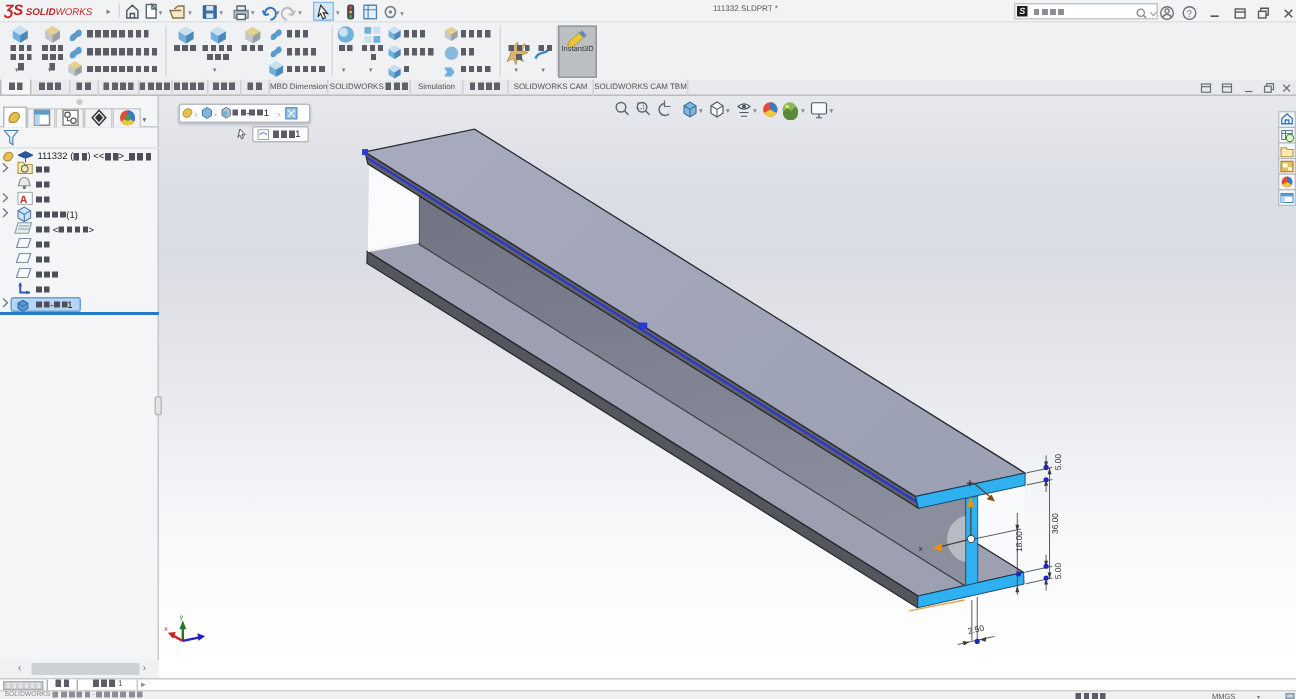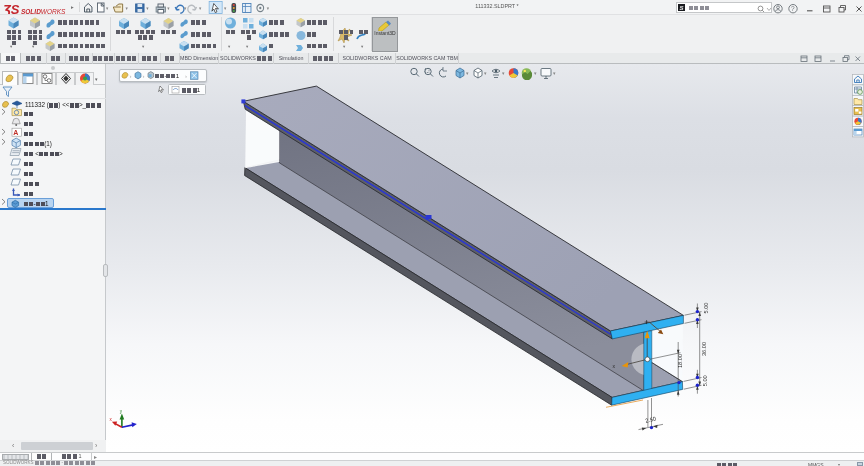--- a/index.html
+++ b/index.html
@@ -21,21 +21,21 @@
   #vport{left:106px;top:64px;width:758px;height:389px;background:linear-gradient(180deg,#e7e9ed 0%,#dcdfe5 14%,#d9dce2 27%,#e8eaee 52%,#f6f7f9 72%,#fefefe 92%,#ffffff 100%);}
   .treerow{position:absolute;left:0;height:10px;font-size:6.3px;color:#222;line-height:10px;white-space:nowrap;}
   .treerow .k{background:repeating-linear-gradient(90deg,#4e4e58 0 3.8px,rgba(0,0,0,0) 3.8px 5.4px);}
   #hscroll{left:0;top:440px;width:106px;height:12px;background:#f0f1f2;}
   #mtabs{left:0;top:452px;width:864px;height:8px;background:#fdfdfe;border-top:1px solid #c8cacc;}
   #statusbar{left:0;top:460px;width:864px;height:6px;background:#eef0f1;border-top:1px solid #cfd1d3;}
 </style>
 </head>
 <body>
 <div class="abs" id="titlebar">
-<div class="abs" style="left:3px;top:2px;font-size:7px;font-weight:bold;font-style:italic;color:#c4262c;letter-spacing:-0.2px;white-space:nowrap"><span style="font-size:13px">ƷS</span> <span style="font-size:6.5px;letter-spacing:0">SOLID<span style="font-weight:normal">WORKS</span></span></div>
+<div class="abs" style="left:3px;top:2px;font-size:7px;font-weight:bold;font-style:italic;color:#c4262c;letter-spacing:-0.2px;white-space:nowrap"><span style="font-size:10px">ƷS</span> <span style="font-size:6.5px;letter-spacing:0">SOLID<span style="font-weight:normal">WORKS</span></span></div>
 <div class="abs" style="left:71px;top:4px;font-size:5.5px;color:#777">▸</div>
 <div class="abs" style="left:79px;top:2px;width:1px;height:10px;background:#d8d9da"></div>
 <svg class="abs" style="left:78px;top:1px" width="220" height="13" viewBox="0 0 220 13">
       <g transform="scale(0.93,1)">
 <g stroke="#5a6570" fill="none" stroke-width="1">
 <path d="M7,11 V6 L11,2.5 15,6 V11 Z M9.5,11 V8 h3 V11" stroke="#4a5560"></path>
 <rect x="21" y="2" width="7" height="9" fill="#fdfdfd"></rect>
           <path d="M25,2 l3,3 h-3 z" fill="#e8e8e8"></path>
 <path d="M41,5 l3,-2 h4 l0,8 h-8 l-2,-5 h8" stroke="#8a7340" fill="#f5e9c8"></path>
 <rect x="62" y="3" width="9" height="8" fill="#3d6fa8" stroke="#2d5f98"></rect>

